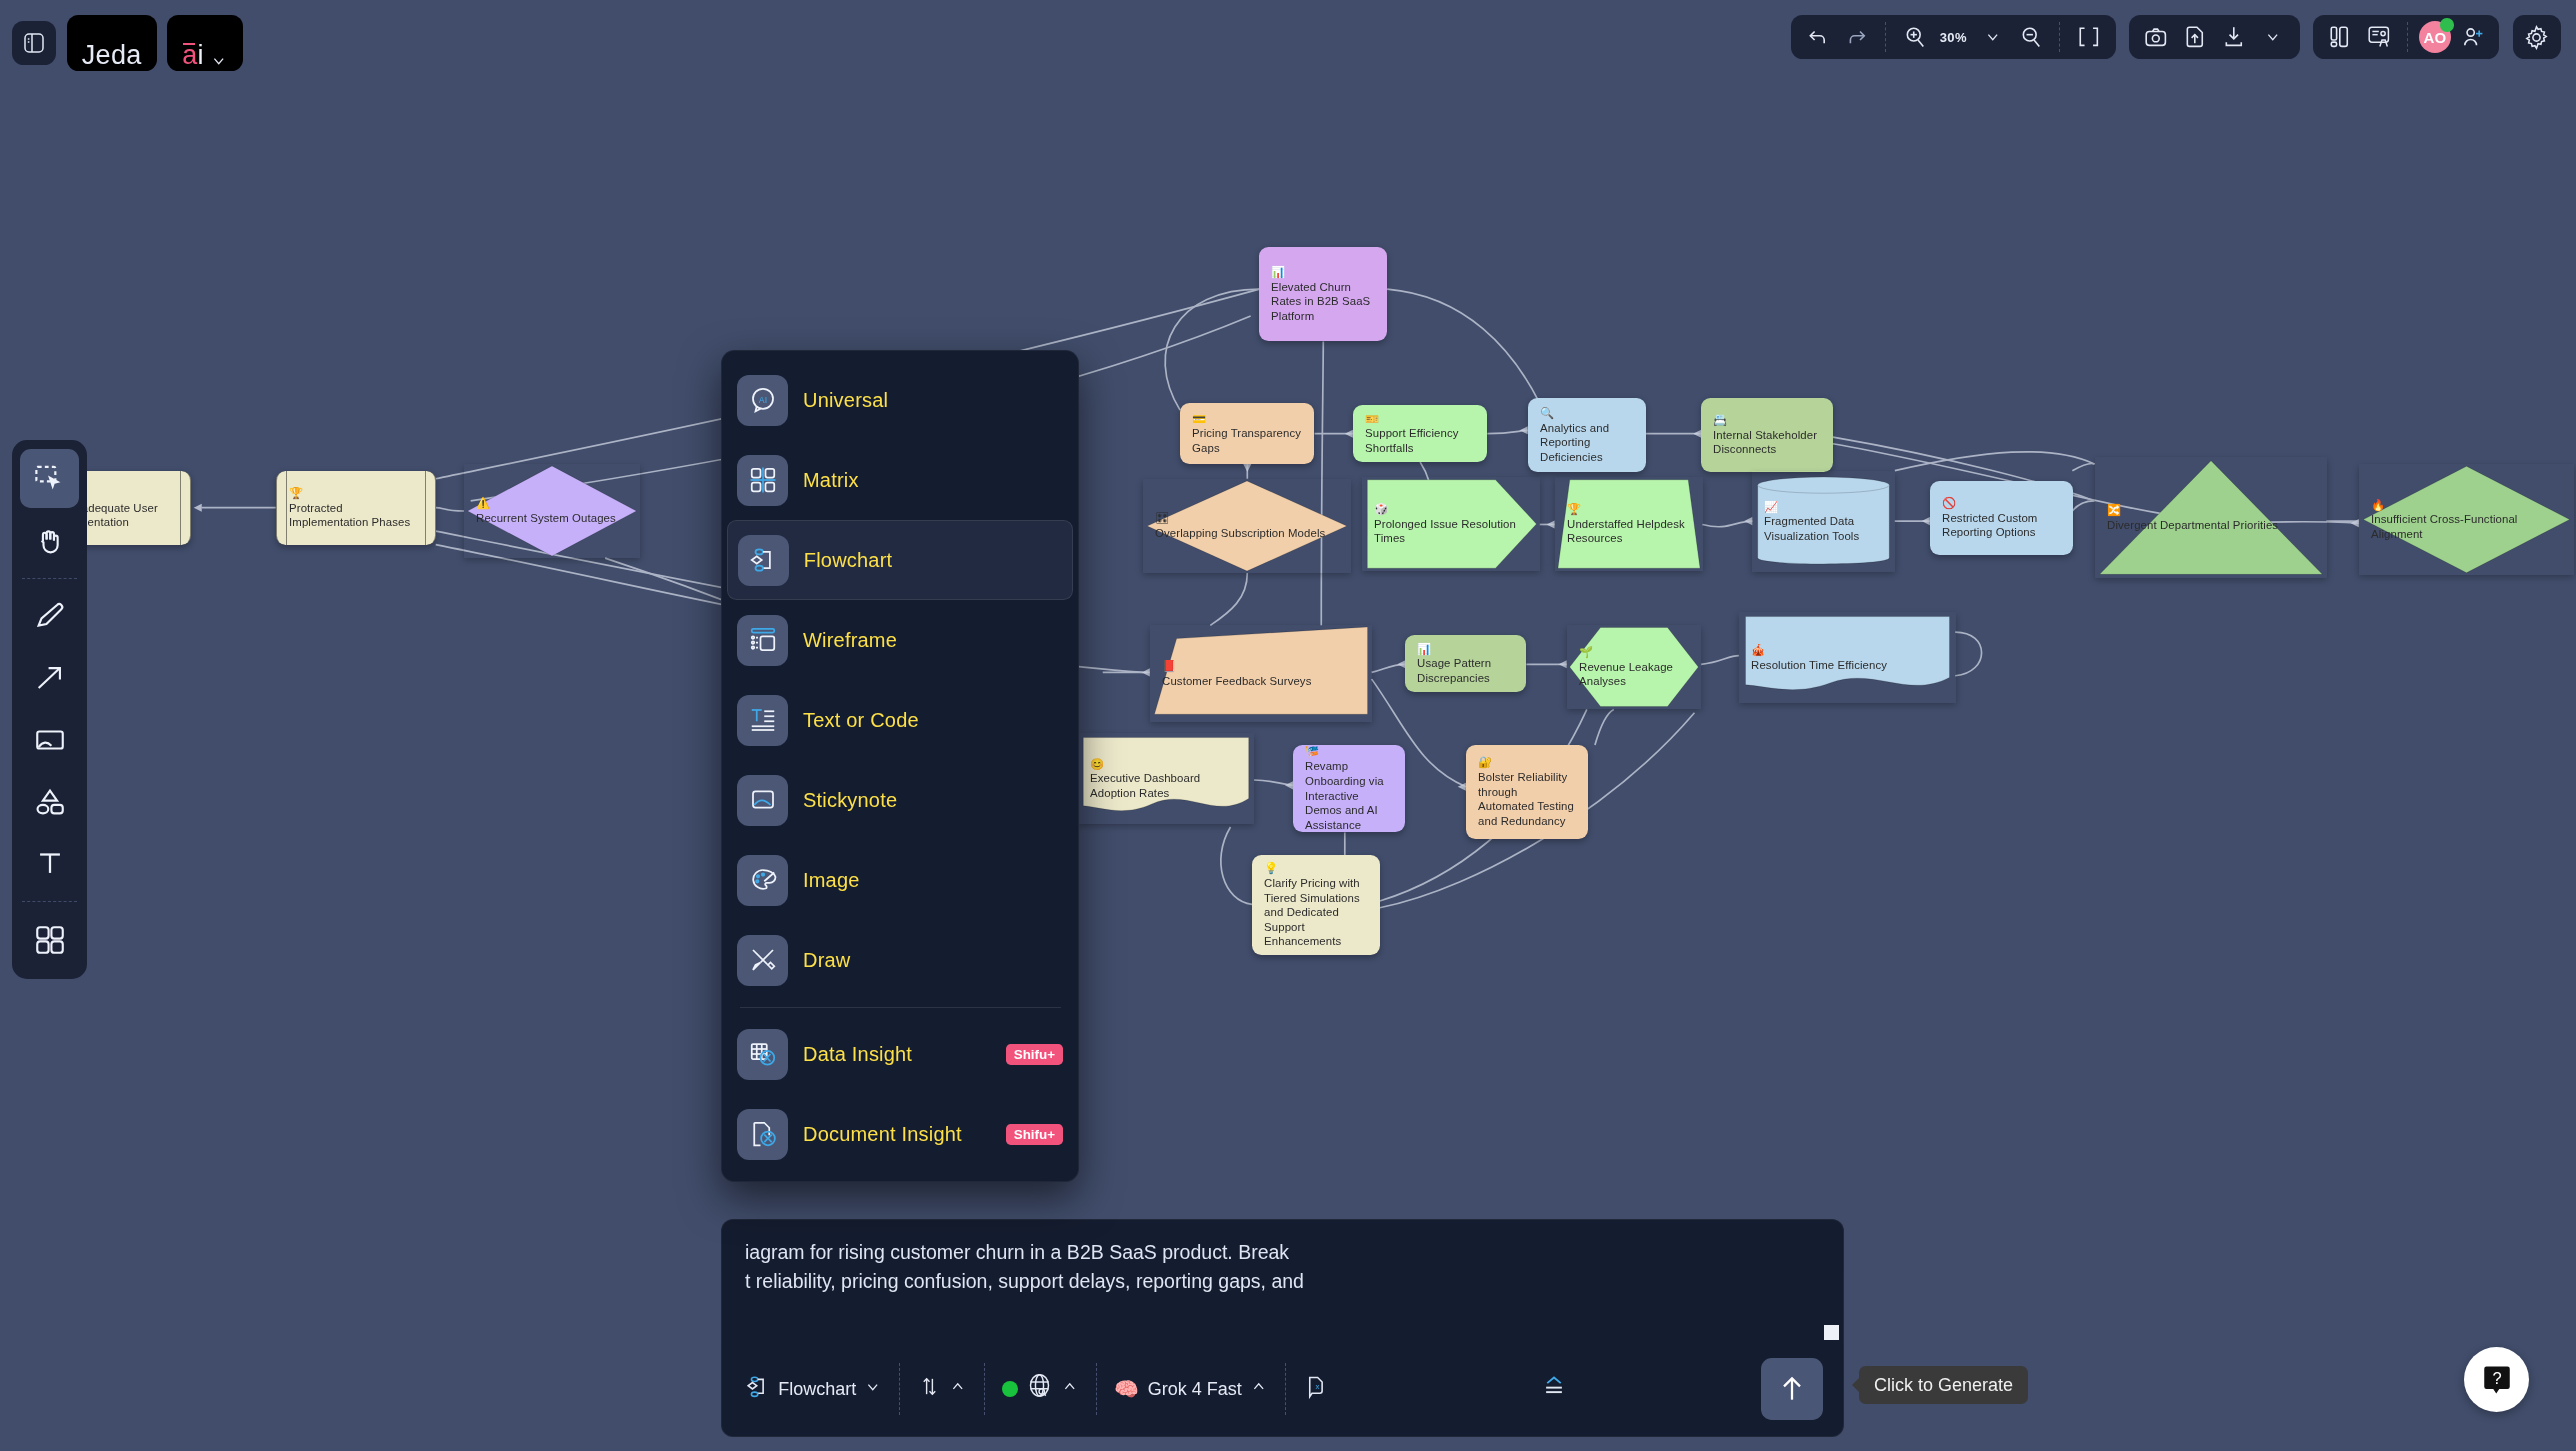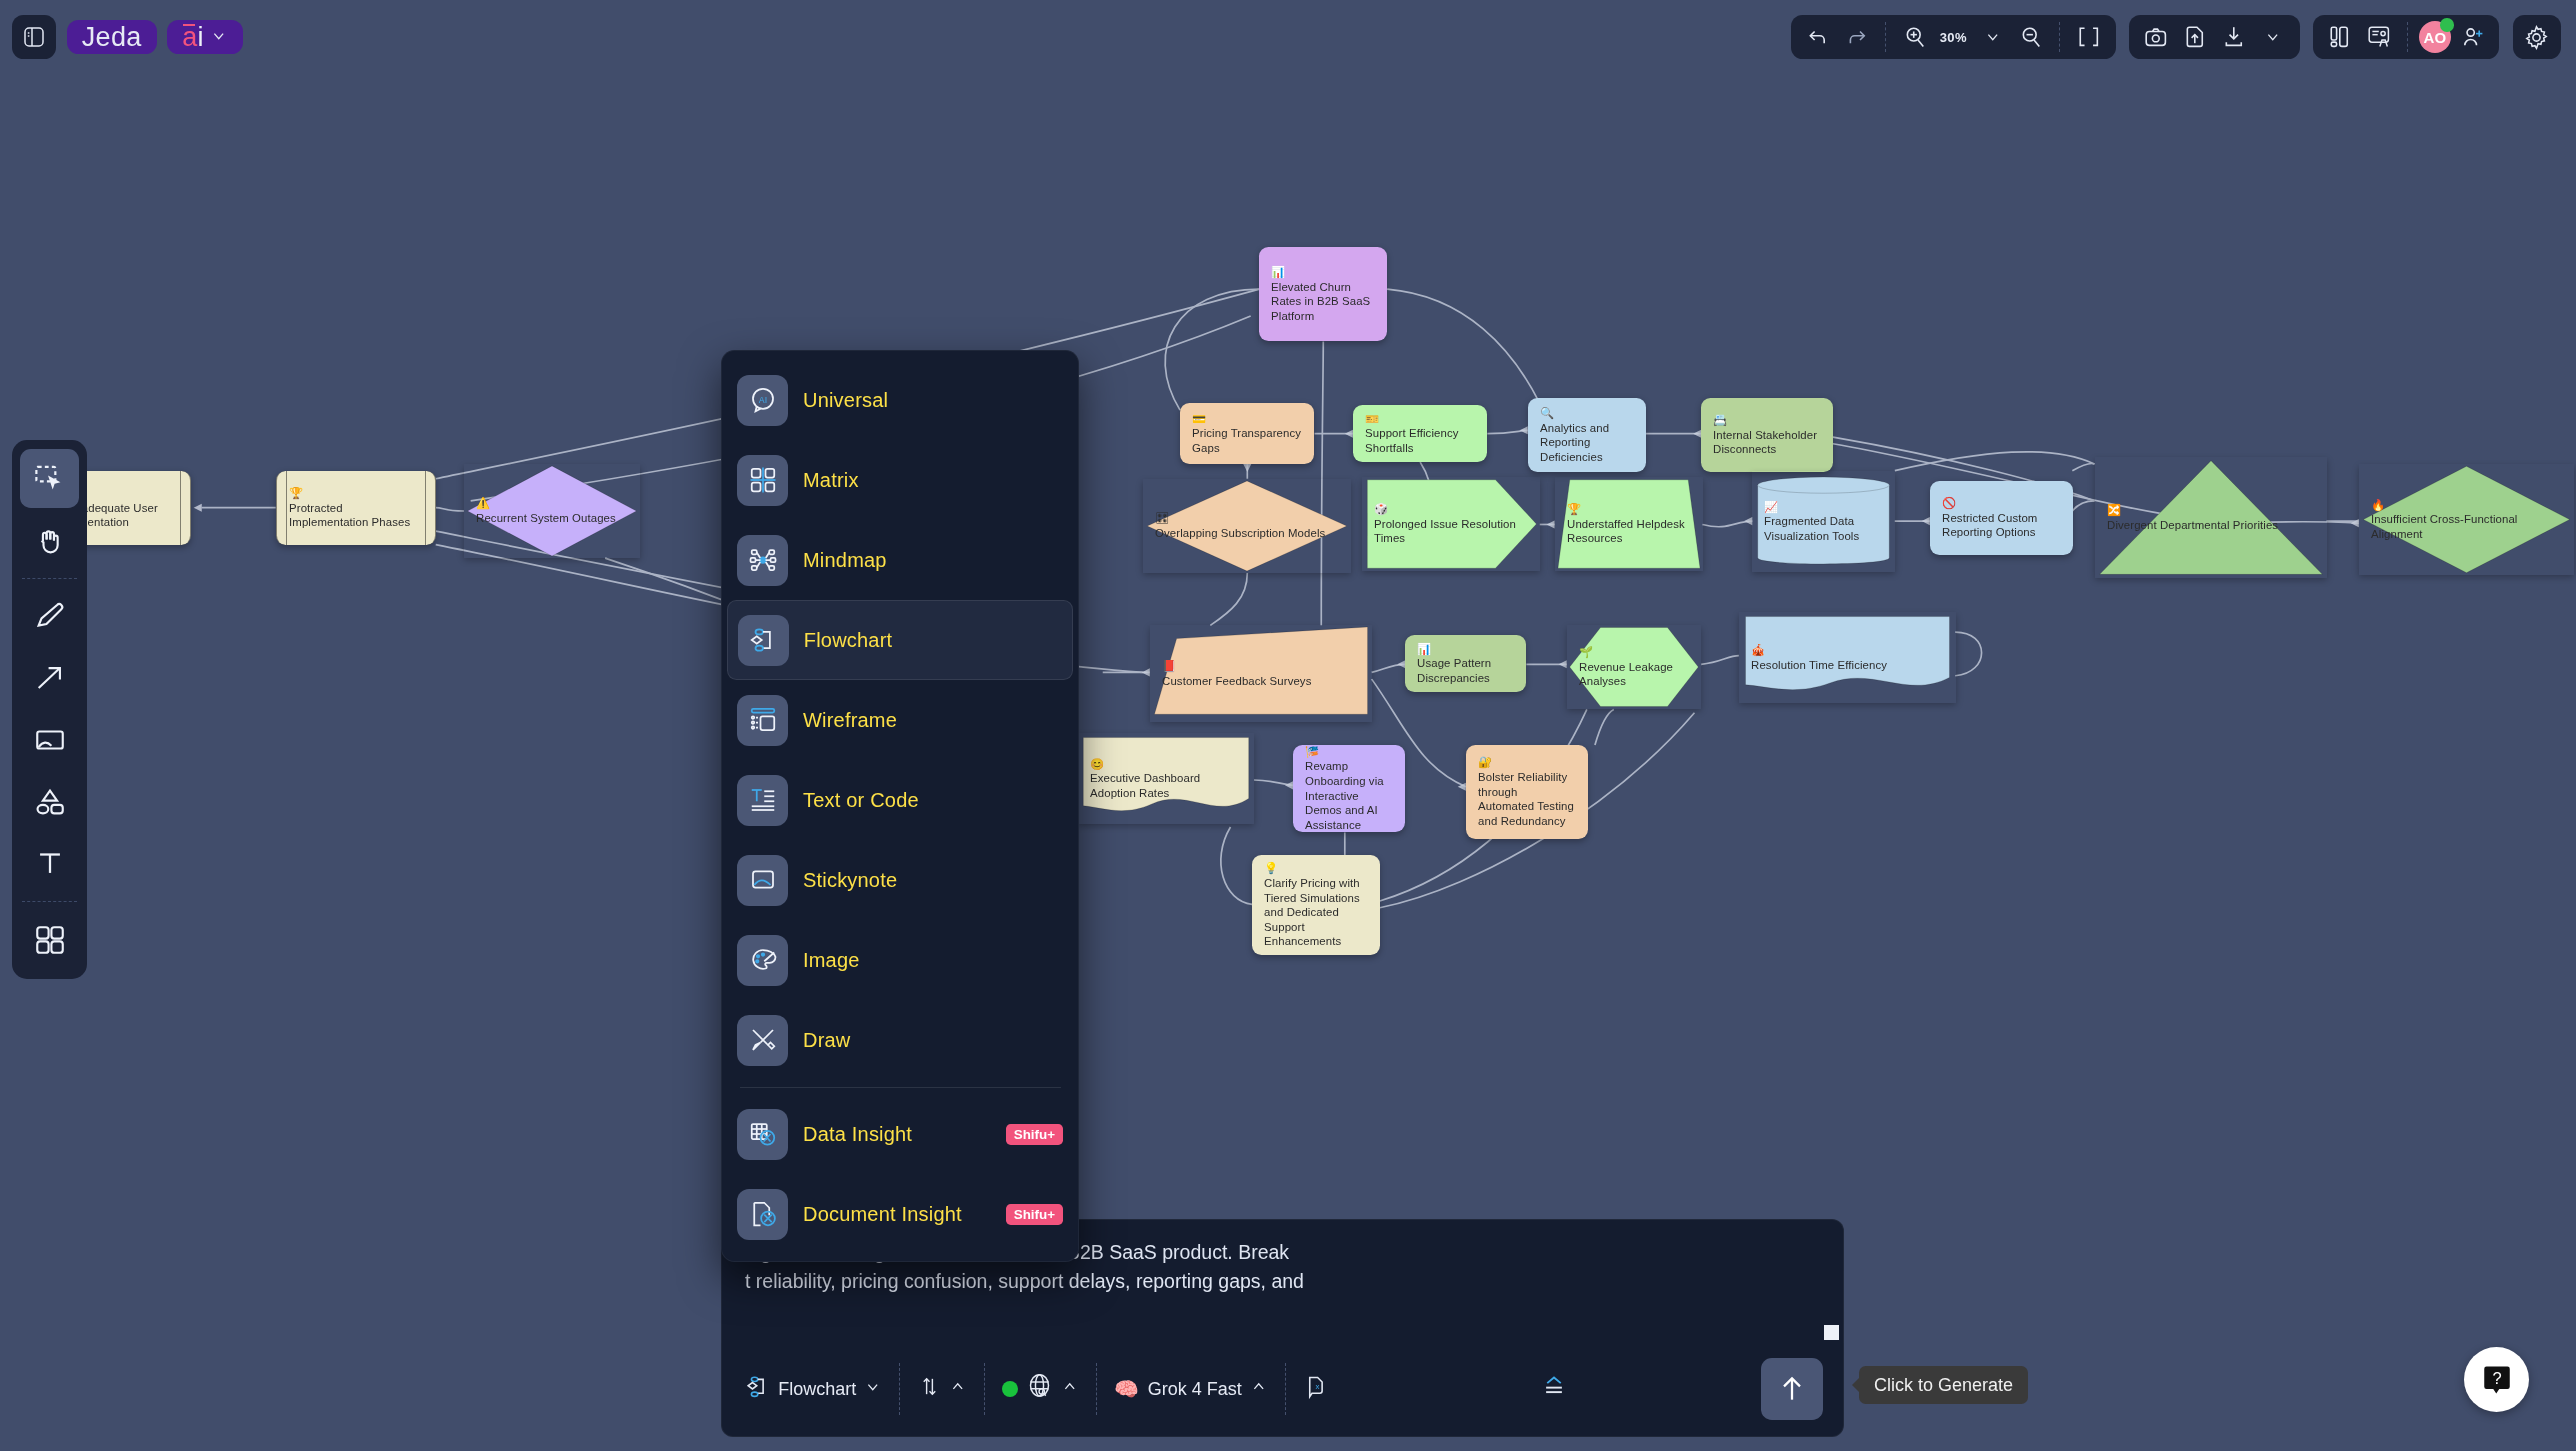--- a/index.html
+++ b/index.html
@@ -34,21 +34,21 @@
   .shape-svg { position:absolute; inset:0; width:100%; height:100%; }
   .node .lbl { position:relative; z-index:2; padding: 0 2.7px; }
 
   
   .tl-wrap { position:absolute; left:12px; top:15px; display:flex; align-items:center; gap:10.8px; z-index:40;}
   .sq-btn {
     width:44px; height:44px; border-radius:11.4px; background:#1b2236;
     display:flex; align-items:center; justify-content:center; cursor:pointer;
   }
   .pill-btn {
-    height:34px; border-radius:11.4px; background:#4c1d95; display:flex; align-items:center;
+    height:56px; border-radius:11.4px; background:#000000; display:flex; align-items:flex-end;
     padding:0 15px; cursor:pointer;
   }
   .logo-txt { font-size:27px; color:#e6eaf5; letter-spacing:0.3px; font-family:"Liberation Sans", sans-serif;}
   .ai-a { color:#f2537d; position:relative; font-size:27px;}
   .ai-a::after{ content:""; position:absolute; left:0.7px; right:2px; top:2.7px; height:2px; background:#f2537d;}
   .ai-i { color:#eef1f8; font-size:27px;}
   .chev { margin-left:6.7px; }
 
   
   .tr-wrap{ position:absolute; right:15px; top:15px; display:flex; align-items:center; gap:13.4px; z-index:40;}
@@ -511,35 +511,20 @@
             <rect x="3" y="3" width="7" height="7" rx="1.6"></rect>
             <rect x="14" y="3" width="7" height="7" rx="1.6"></rect>
             <rect x="3" y="14" width="7" height="7" rx="1.6"></rect>
             <rect x="14" y="14" width="7" height="7" rx="1.6"></rect>
             <line x1="12" y1="2" x2="12" y2="22" stroke="#3fa9e8"></line>
             <line x1="2" y1="12" x2="22" y2="12" stroke="#3fa9e8"></line>
           </svg>
         </div>
         <div class="mlabel">Matrix</div>
       </div>
-      <div class="mrow">
-        <div class="micon">
-          <svg width="30" height="30" viewBox="0 0 24 24" fill="none" stroke="#eef2fa" stroke-width="1.4">
-            <circle cx="12" cy="12" r="2.2" fill="#3fa9e8" stroke="#3fa9e8"></circle>
-            <rect x="3" y="4" width="4" height="3.4" rx="1"></rect>
-            <rect x="17" y="4" width="4" height="3.4" rx="1"></rect>
-            <rect x="3" y="16.6" width="4" height="3.4" rx="1"></rect>
-            <rect x="17" y="16.6" width="4" height="3.4" rx="1"></rect>
-            <rect x="2" y="10.3" width="4" height="3.4" rx="1"></rect>
-            <rect x="18" y="10.3" width="4" height="3.4" rx="1"></rect>
-            <path d="M6 12 h4M14 12 h4M9.8 10.4 L7 6M14.2 10.4 L17 6M9.8 13.6 L7 18M14.2 13.6 L17 18"></path>
-          </svg>
-        </div>
-        <div class="mlabel">Mindmap</div>
-      </div>
       <div class="mrow sel">
         <div class="micon">
           <svg width="30" height="30" viewBox="0 0 24 24" fill="none" stroke="#eef2fa" stroke-width="1.4">
             <ellipse cx="9" cy="5.5" rx="3" ry="2" stroke="#3fa9e8"></ellipse>
             <path d="M12 5.5 h5.5 v13 h-5.5"></path>
             <path d="M3 12 l4-3 4 3 -4 3 z"></path>
             <ellipse cx="9" cy="18.5" rx="3" ry="2" stroke="#3fa9e8"></ellipse>
           </svg>
         </div>
         <div class="mlabel">Flowchart</div>

